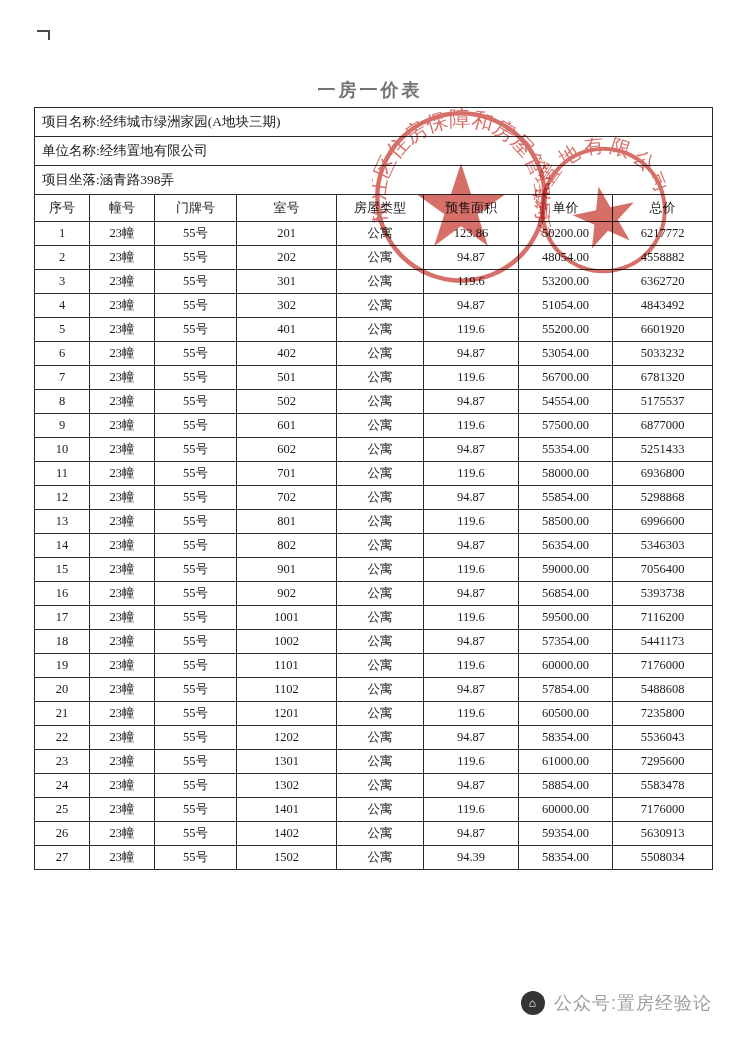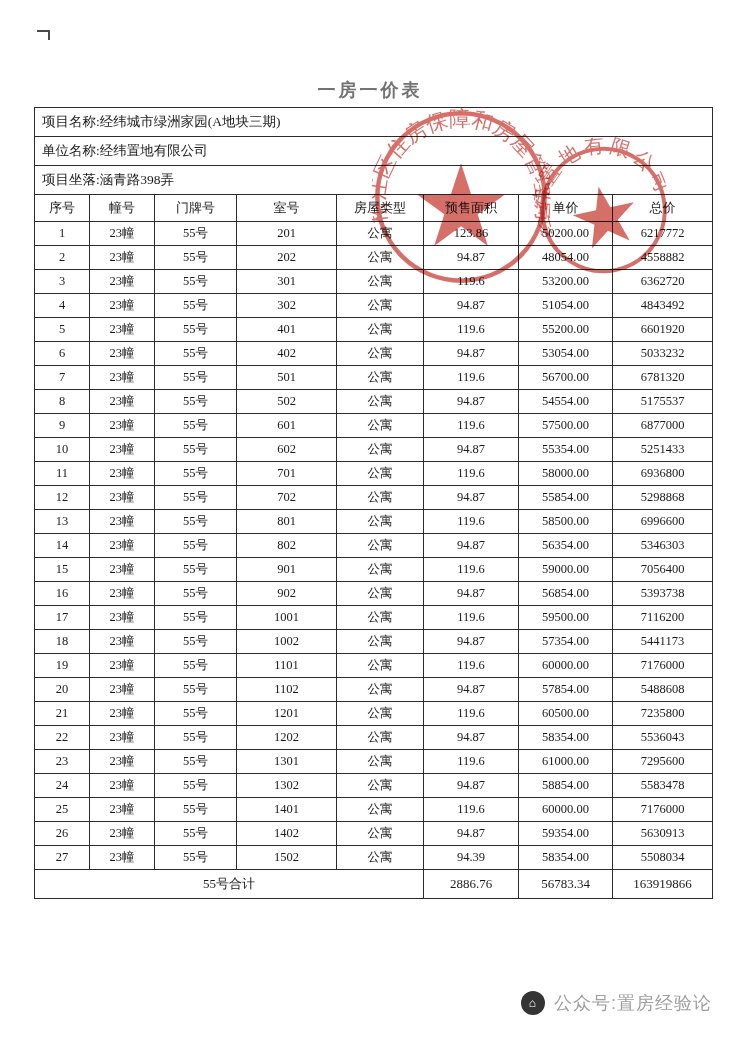--- a/index.html
+++ b/index.html
@@ -360,26 +360,20 @@
         <tr class="data-row">
           <td>27</td>
           <td>23幢</td>
           <td>55号</td>
           <td>1502</td>
           <td>公寓</td>
           <td>94.39</td>
           <td>58354.00</td>
           <td>5508034</td>
         </tr>
-        <tr class="total-row">
-          <td colspan="5">55号合计</td>
-          <td>2886.76</td>
-          <td>56783.34</td>
-          <td>163919866</td>
-        </tr>
       </tbody>
   </table>
 </div>
 
 <div class="stamp stamp-left">
   <svg viewBox="0 0 200 200">
     <circle cx="100" cy="100" r="94" fill="none" stroke="currentColor" stroke-width="5"></circle>
     <polygon fill="currentColor" points="100,62 111.5,97.5 149,97.5 118.7,119.5 130.2,155 100,133 69.8,155 81.3,119.5 51,97.5 88.5,97.5"></polygon>
     <path id="seal-arc-left" d="M 18,132 A 86,86 0 1 1 182,132" fill="none"></path>
     <text font-size="24" fill="currentColor" font-family="Liberation Serif, serif">

